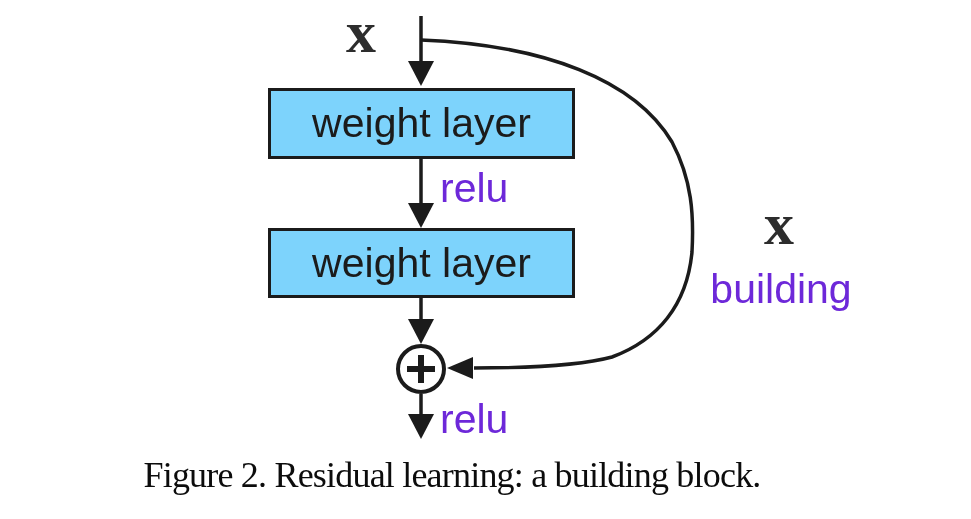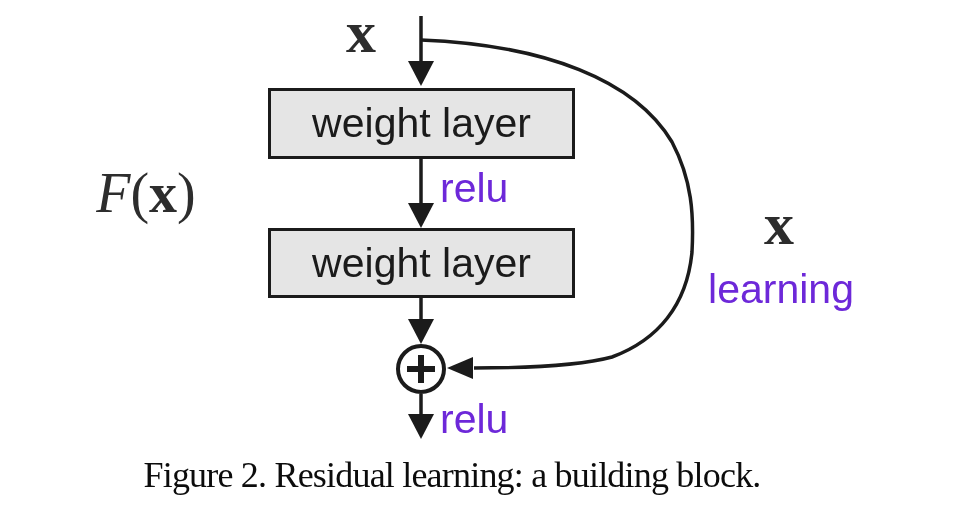--- a/index.html
+++ b/index.html
@@ -16,21 +16,21 @@
     left: 0; top: 0;
     width: 971px; height: 519px;
   }
   .box {
     position: absolute;
     left: 268px;
     width: 307px;
     height: 71px;
     box-sizing: border-box;
     border: 3.5px solid #1b1b1b;
-    background: #e5e5e5;
+    background: #7dd3fc;
     display: flex;
     align-items: center;
     justify-content: center;
   }
   .box-1 { top: 88px; }
   .box-2 { top: 228px; height: 70px; }
   .box-label {
     font-size: 41px;
     color: #1b1b1b;
     line-height: 1;
@@ -105,25 +105,24 @@
 
   <div class="box box-1">
     <span class="box-label">weight layer</span>
   </div>
   <div class="box box-2">
     <span class="box-label">weight layer</span>
   </div>
 
   <span class="lbl math-x centered" style="left:361px; top:32px;">x</span>
 
-  <span class="lbl math centered" style="left:146px; top:193px;"><span class="func">F</span><span>(</span><b>x</b><span>)</span></span>
 
   <span class="lbl sans-lbl vcentered" style="left:440px; top:188px;">relu</span>
 
 
   <span class="lbl math-x centered" style="left:779px; top:224px;">x</span>
-  <span class="lbl sans-lbl centered" style="left:781px; top:289px;">learning</span>
+  <span class="lbl sans-lbl centered" style="left:781px; top:289px;">building</span>
 
   <span class="lbl sans-lbl vcentered" style="left:440px; top:419px;">relu</span>
 
   <div class="caption">Figure 2. Residual learning: a building block.</div>
 
 </div>
 
 </body></html>

